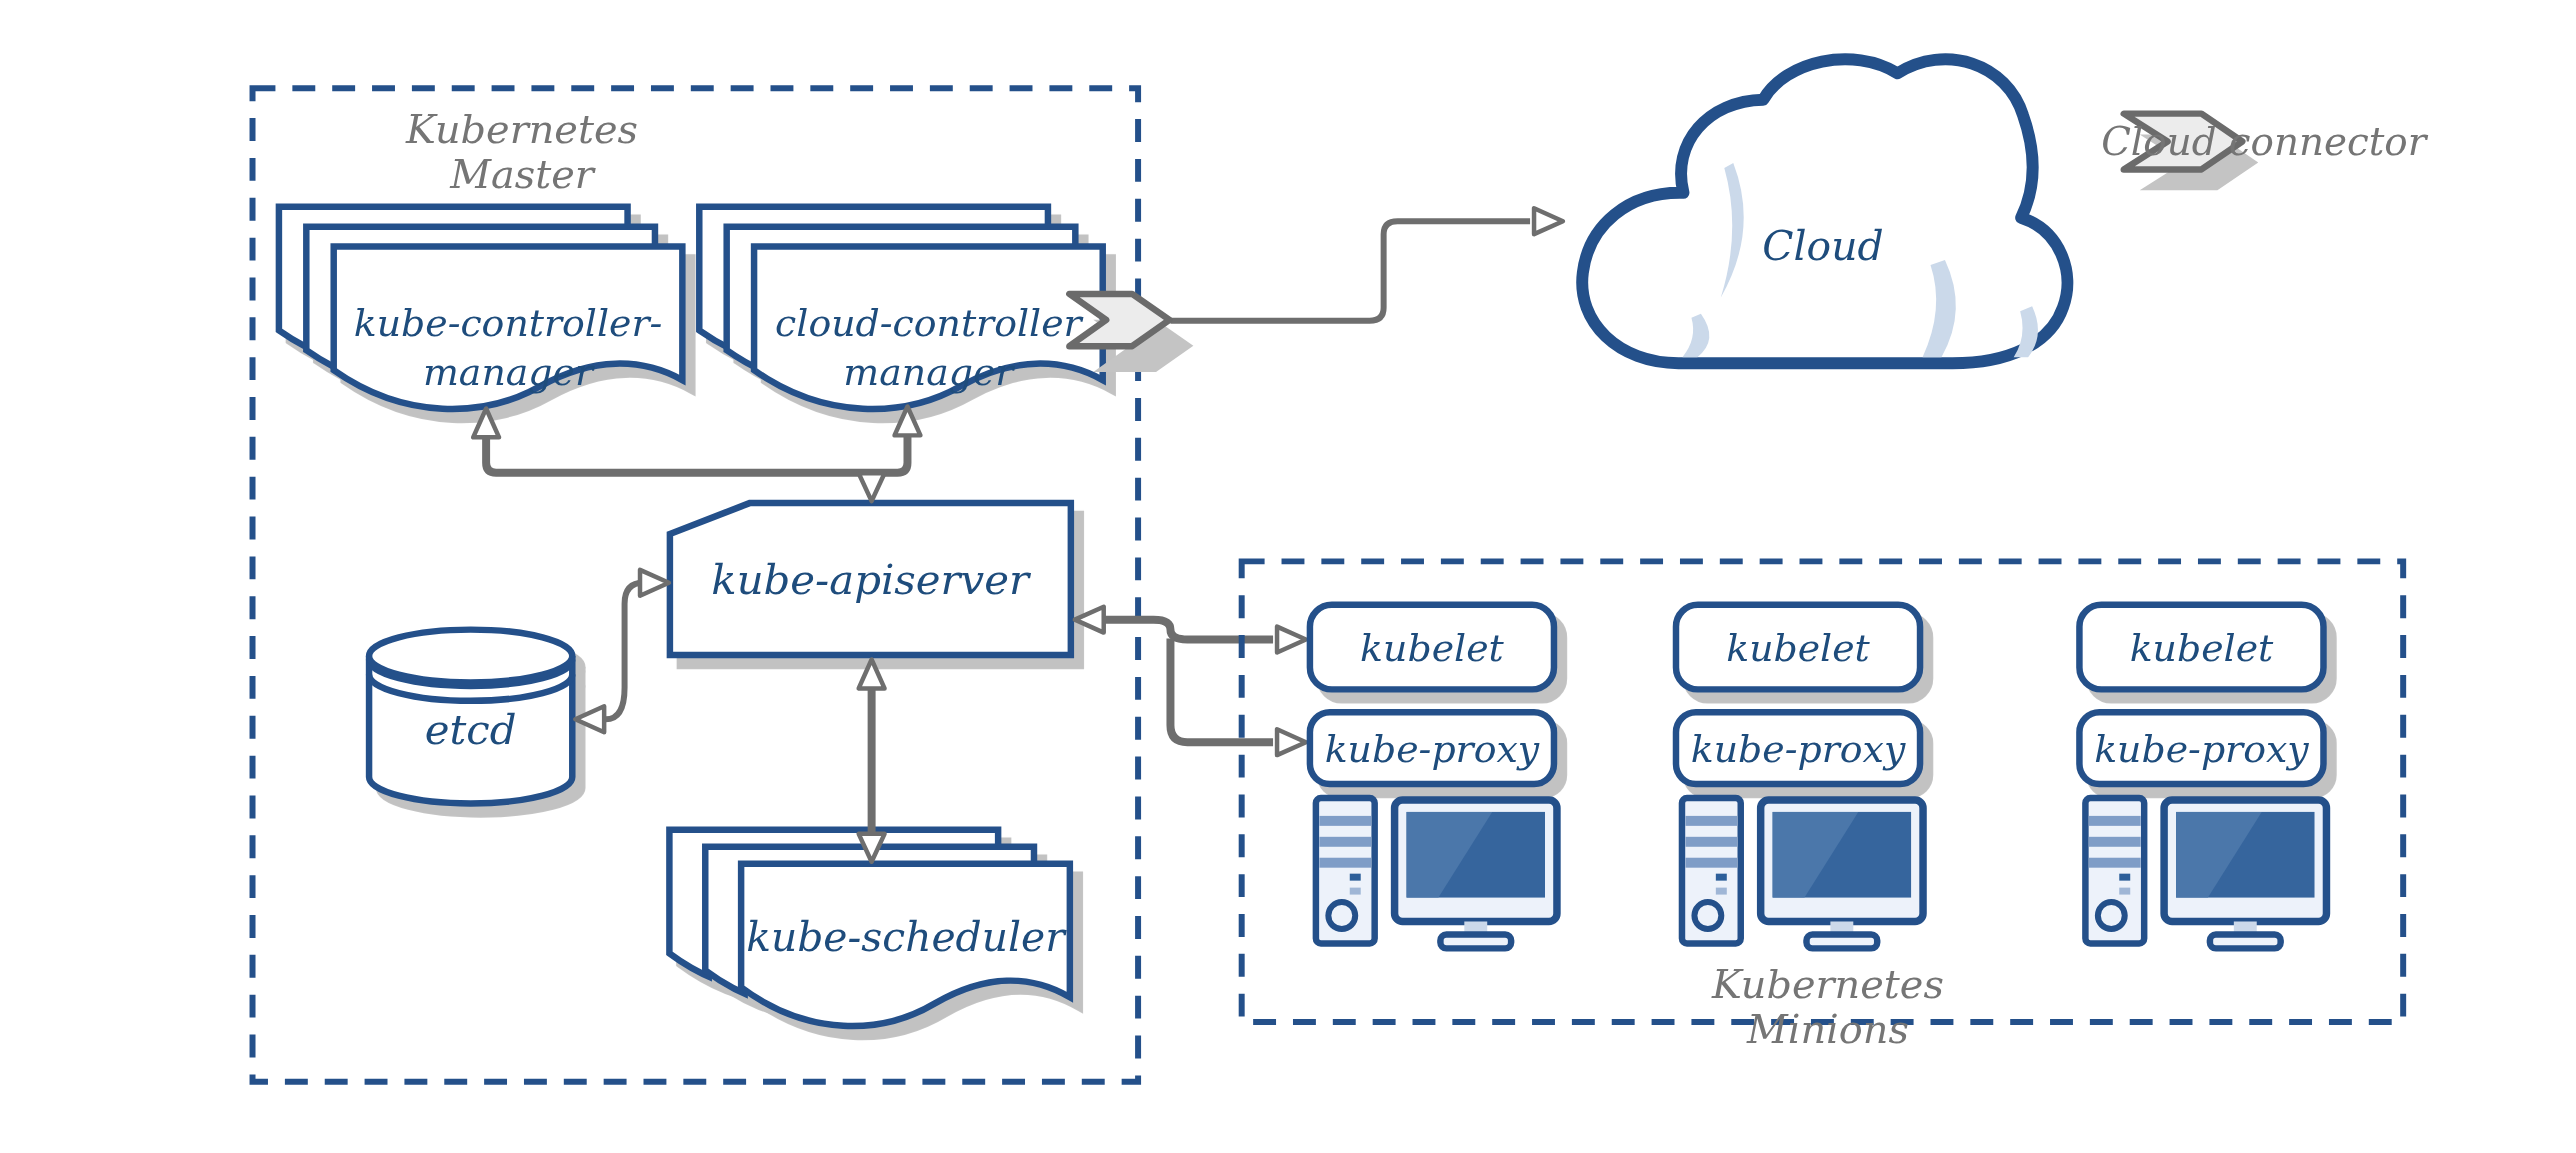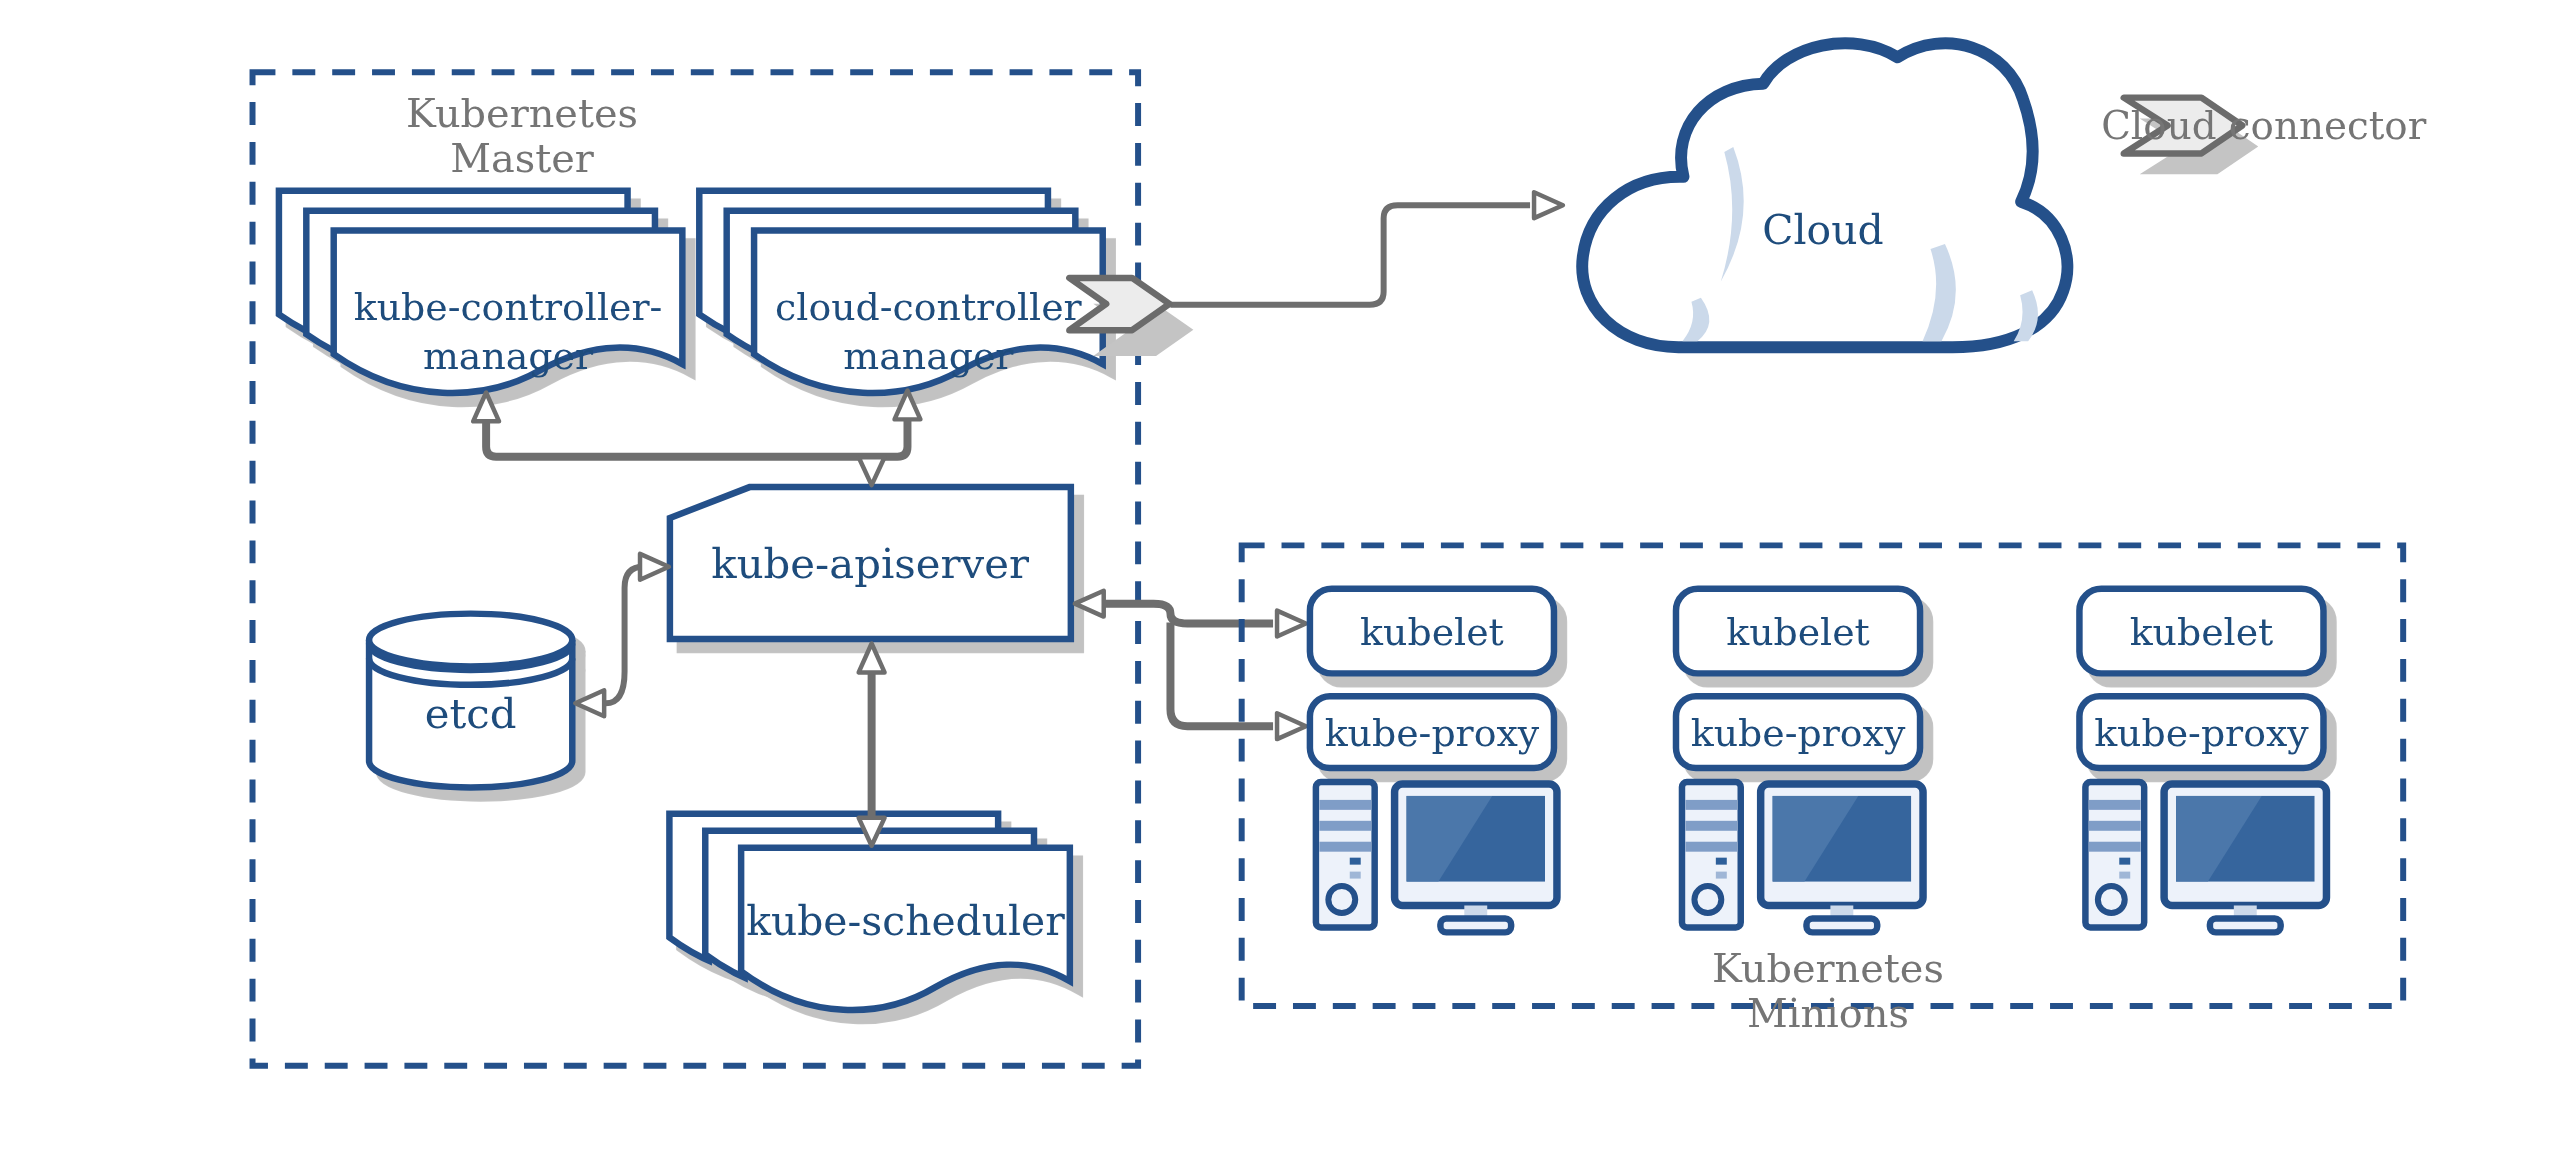--- a/index.html
+++ b/index.html
@@ -1,16 +1,16 @@
 <!DOCTYPE html>
 <html style="--blue: #24508a; --text_blue: #1e4c7c; --gray_text: #757575; --connector: #6e6e6e; --shadow: #c2c2c2; --light_fill: #edf2fa; --accent_light_blue: #cbd9ea; --screen_blue: #36659d; --screen_sheen: #4b77aa; --stripe_blue: #7f9dc7; --chevron_fill: #ececec; --chevron_stroke: #6b6b6b;font-size:8.2px"><head>
 <meta charset="utf-8">
 <style>
   html,body{margin:0;padding:0;background:#ffffff;}
-  .canvas{width:100%;max-width:2665px;margin:0 auto;}
+  .canvas{width:100%;max-width:2665px;margin:16px auto;font-style:italic;}
   svg{display:block;width:100%;height:auto;}
   text{font-family:"DejaVu Serif","Liberation Serif",serif;}
   .card{fill:#ffffff;stroke:var(--blue,#24508a);stroke-width:13;}
   .sh{filter:drop-shadow(20px 22px 1px var(--shadow,#c2c2c2));}
   .dashedbox{fill:none;stroke:var(--blue,#24508a);stroke-width:12;stroke-dasharray:46 34;}
   .conn{fill:none;stroke:var(--connector,#6e6e6e);stroke-width:16;stroke-linejoin:round;stroke-linecap:butt;}
   .connthin{stroke-width:12;}
   .ah{fill:#ffffff;stroke:var(--connector,#6e6e6e);stroke-width:9;stroke-linejoin:round;}
   .btxt{fill:var(--text_blue,#1e4c7c);text-anchor:middle;}
   .gtxt{fill:var(--gray_text,#757575);text-anchor:middle;}

